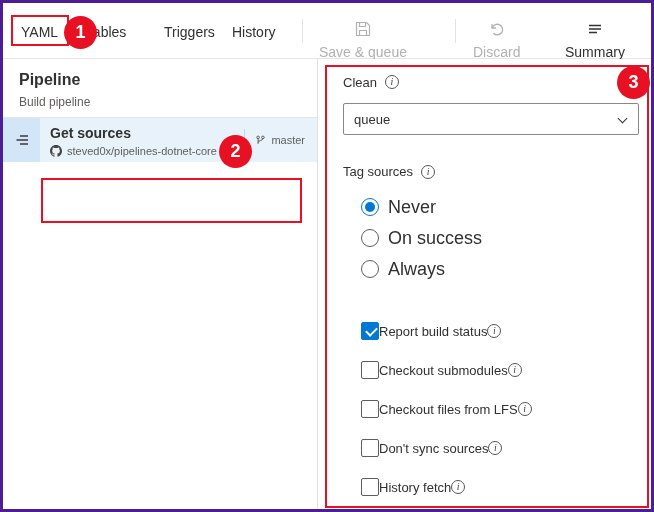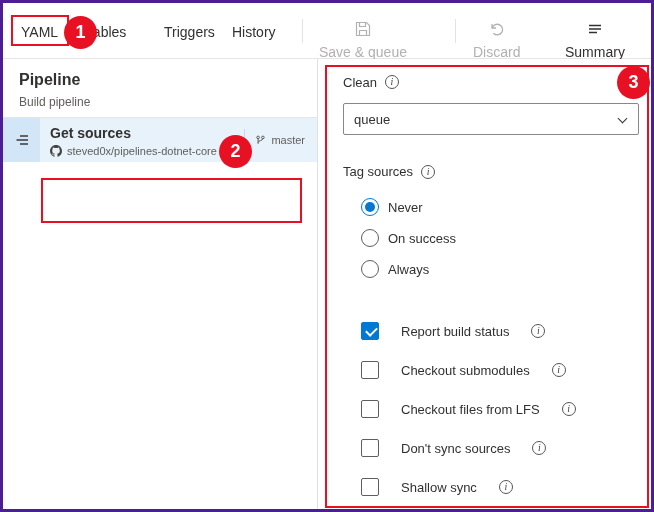--- a/index.html
+++ b/index.html
@@ -45,26 +45,26 @@
 
   
   .right { position:absolute; left:316px; top:56px; width:338px; height:455px; background:#fff; }
   .box3 { left:6px; top:6px; width:324px; height:443px; }
   .rp-content { position:absolute; left:24px; top:14px; width:296px; }
   .field-label { display:flex; align-items:center; gap:8px; font-size:13px; color:#323130; height:18px; }
   .select { margin-top:12px; width:296px; height:32px; border:1px solid #8a8886; border-radius:2px; display:flex; align-items:center; padding:0 10px; font-size:13px; color:#323130; position:relative; background:#fff; cursor:pointer; }
   .select .chev2 { position:absolute; right:12px; top:11px; width:7px; height:7px; border-right:1.2px solid #323130; border-bottom:1.2px solid #323130; transform:rotate(45deg); }
   .tag-label { margin-top:26px;align-items:flex-end; }
   .radio-group { margin-top:16px; margin-left:18px; }
-  .radio-row { display:flex; align-items:center; gap:9px; height:24px; margin-bottom:7px; font-size:13px; color:#323130; cursor:pointer; }
+  .radio-row { display:flex; align-items:center; gap:9px; height:24px; margin-bottom:7px; font-size:18px; color:#323130; cursor:pointer; }
   .radio { width:18px; height:18px; border:1px solid #605e5c; border-radius:50%; position:relative; background:#fff; flex:none; }
   .radio.on { border-color:#0078d4; }
   .radio.on::after { content:""; position:absolute; left:3px; top:3px; width:10px; height:10px; border-radius:50%; background:#0078d4; }
   .check-group { margin-top:40px; margin-left:18px; }
-  .check-row { display:flex; align-items:center; gap:22px; height:20px; margin-bottom:19px; font-size:13px; color:#323130; cursor:pointer; }
+  .check-row { display:flex; align-items:center; gap:0; height:20px; margin-bottom:19px; font-size:13px; color:#323130; cursor:pointer; }
   .checkbox { width:18px; height:18px; border:1px solid #605e5c; border-radius:2px; position:relative; background:#fff; flex:none; }
   .checkbox.on { background:#0078d4; border-color:#0078d4; }
   .checkbox.on::after { content:""; position:absolute; left:6px; top:2px; width:5px; height:9px; border-right:2px solid #fff; border-bottom:2px solid #fff; transform:rotate(45deg); }
   .info { display:inline-flex; align-items:center; justify-content:center; width:14px; height:14px; border:1px solid #555; border-radius:50%; color:#444; flex:none; cursor:pointer; }
   .info::after { content:"i"; font-size:10px; font-style:italic; font-family:"Liberation Serif", serif; line-height:1; }
 </style>
 </head>
 <body>
 
 <div class="screen">
@@ -189,21 +189,21 @@
           <span>Checkout files from LFS</span>
           <span class="info"></span>
         </div>
         <div class="check-row">
           <span class="checkbox"></span>
           <span>Don't sync sources</span>
           <span class="info"></span>
         </div>
         <div class="check-row">
           <span class="checkbox"></span>
-          <span>Shallow sync</span>
+          <span>History fetch</span>
           <span class="info"></span>
         </div>
       </div>
     </div>
   </div>
 
   <div class="annot-box box1"></div>
   <div class="callout c1">1</div>
 
 </div>

